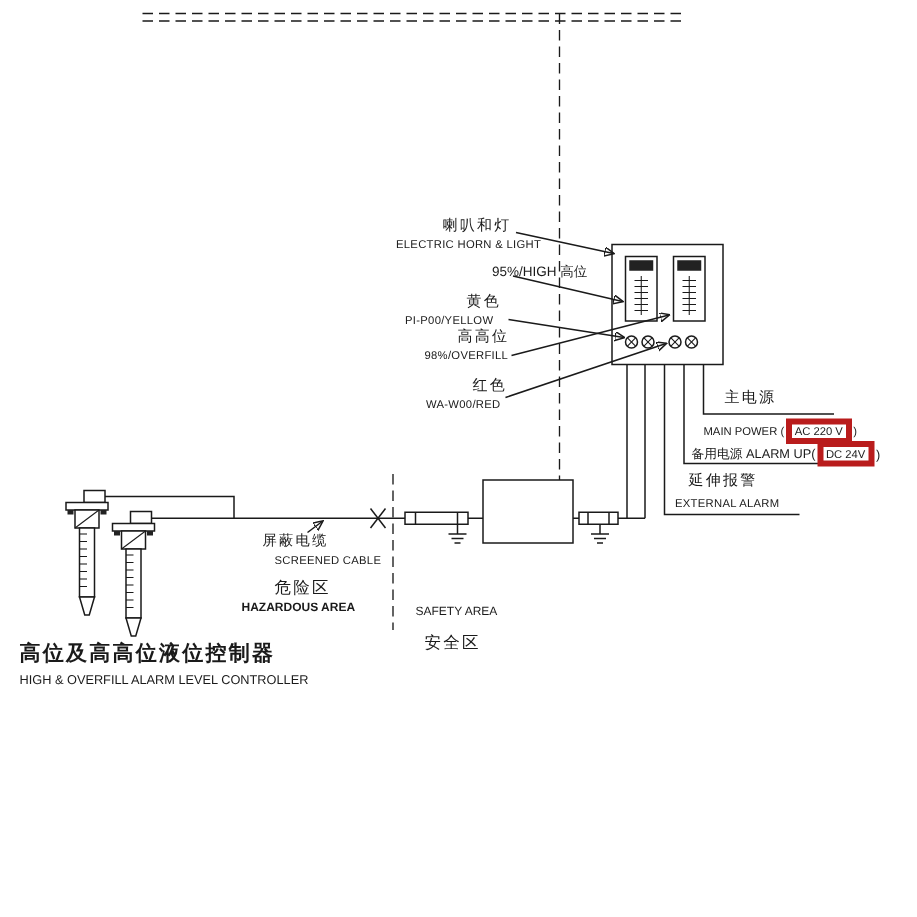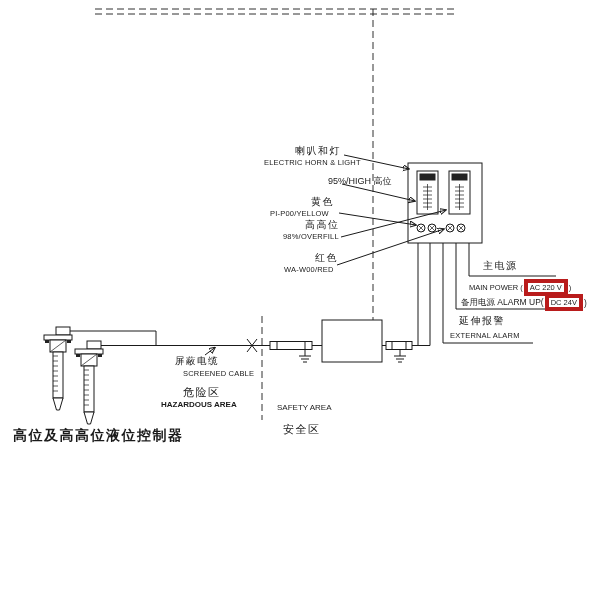--- a/index.html
+++ b/index.html
@@ -213,14 +213,15 @@
   <div class="lbl cjk" style="left:175px;top:356px;font-size:9.5px;text-align:right;">屏蔽电缆</div>
   <div class="lbl en" style="left:151px;top:370px;margin-left:32px;">SCREENED CABLE</div>
 
   <div class="lbl cjk" style="left:183px;top:387px;font-size:11px;">危险区</div>
   <div class="lbl" style="left:161px;top:401px;font-size:8px;font-weight:bold;">HAZARDOUS AREA</div>
 
   <div class="lbl cjk" style="left:283px;top:390px;font-size:11px;margin-top:34px;">安全区</div>
   <div class="lbl" style="left:277px;top:404px;font-size:8px;">SAFETY AREA</div>
 
   <div class="lbl cjk" style="left:13px;top:428px;font-size:14px;font-weight:bold;">高位及高高位液位控制器</div>
+  <div class="lbl" style="left:13px;top:449px;font-size:8.5px;">HIGH &amp; OVERFILL ALARM LEVEL CONTROLLER</div>
 
 </div>
 
 </body></html>

